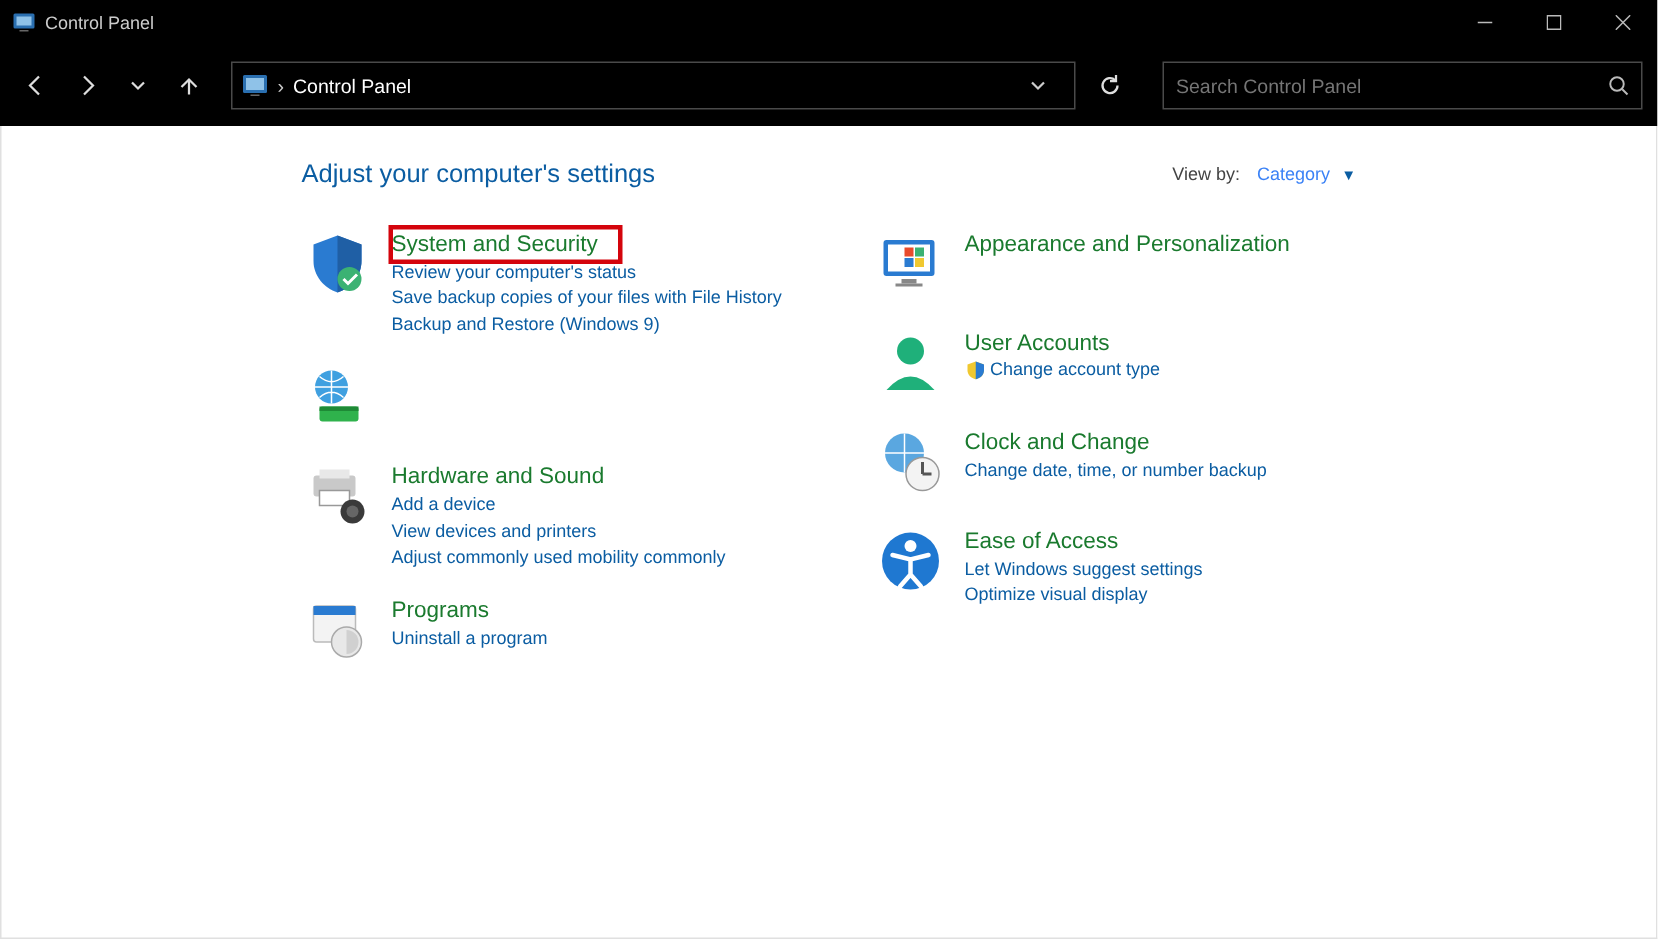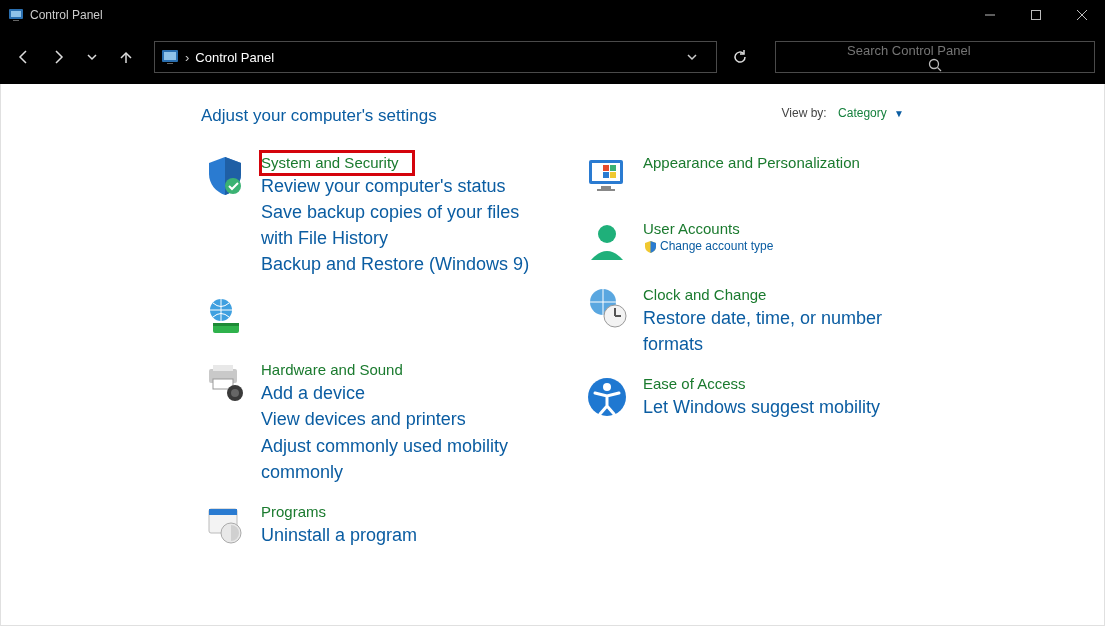--- a/index.html
+++ b/index.html
@@ -63,49 +63,48 @@
   .addrbar .spacer { flex:1; }
   .addrbar .chev { color:#cccccc; width:24px;text-align:center;}
   .refresh-btn { width:34px;height:32px;display:inline-flex;align-items:center;justify-content:center;color:#dddddd;}
   .searchbox {
     width: 320px; height: 32px;
     border: 1px solid #4a4a4a;
     background: #000000;
     display:flex;align-items:center;
     margin-left: 12px;
     padding: 0 8px;
-    flex-direction: column;
   }
   .searchbox input {
     flex:1; background:transparent;border:none;color:#bbbbbb;font-size:13px;outline:none;
   }
   .searchbox .sicon { color:#bbbbbb; }
   .content {
     background: #ffffff;
     height: calc(626px - 30px - 54px);
     padding: 22px 0 0 0;
     position: relative;
     border: 1px solid #e0e0e0;
     border-top: none;
   }
   .header-row {
     display:flex;
     padding: 0 200px;
-    align-items: flex-start;
+    align-items: center;
     gap: 34px;
   }
   .page-heading {
     color: #0b5da2;
     font-size: 17px;
     font-weight: 400;
     flex:1;
   }
   .viewby { font-size:12px; color:#444; }
   .viewby .lab { margin-right:8px;margin-top:16px; }
-  .viewby .val { color:#15803d;margin-top:41px; }
+  .viewby .val { color:#3b82f6;margin-top:41px; }
   .viewby .caret { color:#0b5da2; font-size:10px; margin-left:4px;}
   .categories {
     display: flex;
     padding: 28px 0 0 200px;
     gap: 32px;
   }
   .col { width: 350px; }
   .cat {
     display:flex;
     margin-bottom: 18px;
@@ -120,21 +119,21 @@
   .cat-title {
     color: #1a7a2e;
     font-size: 15px;
     font-weight: 400;
     margin-bottom: 2px;
     display:inline-block;
   }
   .cat-link {
     display:block;
     color: #0b5da2;
-    font-size: 18px;
+    font-size: 12px;
     line-height: 1.45;
     text-decoration: none;
   }
   .cat-link-inline {
     color:#0b5da2;font-size:12px;
   }
   .highlight-box {
     border: 3px solid #d4040c;
     position: absolute;
     pointer-events: none;
@@ -356,35 +355,36 @@
           <svg width="44" height="44" viewBox="0 0 44 44">
               <circle cx="18" cy="16" r="13" fill="#5aa7e0"></circle>
               <path d="M5 16 h26 M18 3 v26" stroke="#fff" stroke-width="1"></path>
               <circle cx="30" cy="30" r="11" fill="#f3f3f3" stroke="#999"></circle>
               <line x1="30" y1="30" x2="30" y2="22" stroke="#555" stroke-width="2"></line>
               <line x1="30" y1="30" x2="36" y2="30" stroke="#555" stroke-width="2"></line>
             </svg>
         </div>
         <div class="cat-body">
           <a class="cat-title">Clock and Change</a>
-          <a class="cat-link">Restore date, time, or number formats</a>
+          <a class="cat-link">Change date, time, or number backup</a>
         </div>
       </div>
 
       <div class="cat">
         <div class="cat-icon">
           <svg width="44" height="44" viewBox="0 0 44 44">
               <circle cx="22" cy="22" r="19" fill="#1f78d1"></circle>
               <circle cx="22" cy="12" r="4" fill="#fff"></circle>
               <path d="M10 18 l12 3 l12 -3 M22 21 v10 M22 31 l-7 8 M22 31 l7 8" stroke="#fff" stroke-width="3" fill="none" stroke-linecap="round"></path>
             </svg>
         </div>
         <div class="cat-body">
           <a class="cat-title">Ease of Access</a>
-          <a class="cat-link">Let Windows suggest mobility</a>
+          <a class="cat-link">Let Windows suggest settings</a>
+          <a class="cat-link">Optimize visual display</a>
         </div>
       </div>
 
     </div>
   </div>
 
   <div class="highlight-box" style="left:258px; top:66px; width:156px; height:26px;"></div>
 
 </div>
 

